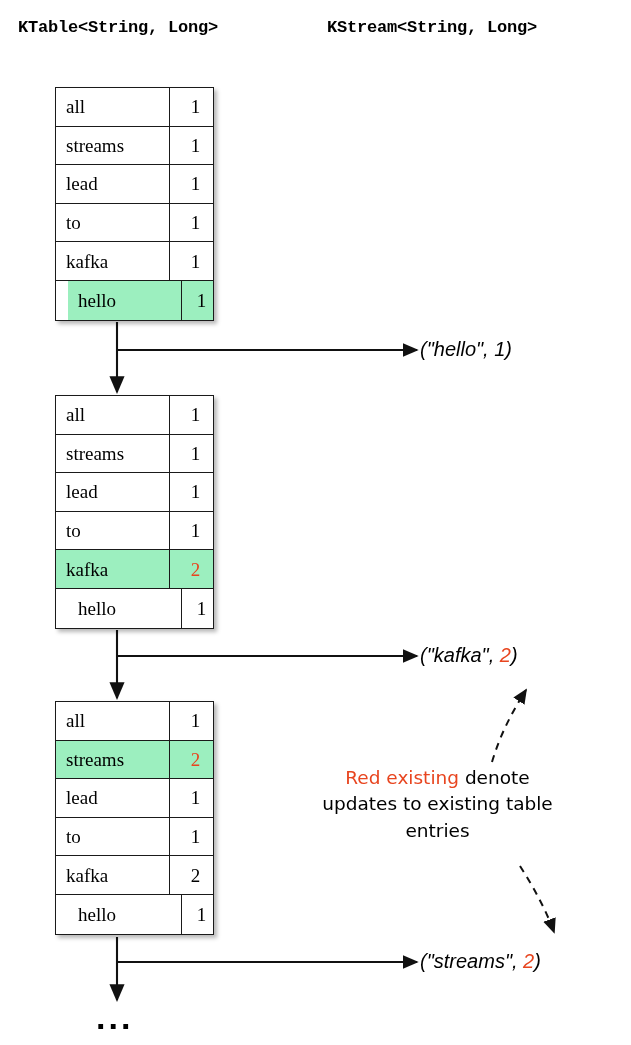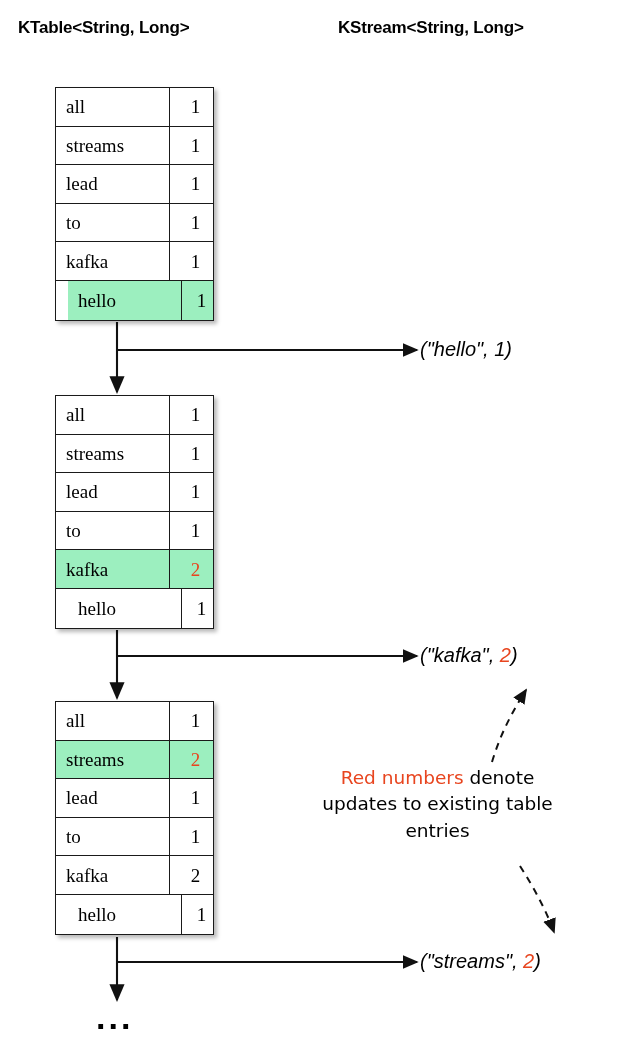--- a/index.html
+++ b/index.html
@@ -12,29 +12,29 @@
     width: 631px;
     height: 1045px;
     background: #ffffff;
     overflow: hidden;
     font-family: "Liberation Sans", sans-serif;
   }
 
   
   .col-heading {
     position: absolute;
-    font-family: Liberation Sans, sans-serif;
+    font-family: Liberation Mono, monospace;
     font-weight: bold;
     font-size: 17px;
     color: #000000;
     white-space: nowrap;
     letter-spacing: -0.2px;
   }
   #ktable-heading { left: 18px; top: 18px; }
-  #kstream-heading { left: 338px; top: 18px; }
+  #kstream-heading { left: 327px; top: 18px; }
 
   
   .ktable {
     position: absolute;
     left: 55px;
     width: 157px;
     border-collapse: collapse;
     background: #ffffff;
     box-shadow: 3px 3px 4px rgba(0,0,0,0.28);
     border: 1.6px solid #1a1a1a;
@@ -251,18 +251,18 @@
     <span>("hello", </span><span class="v-normal">1</span><span>)</span>
   </div>
   <div class="stream-label" id="stream-label-2">
     <span>("kafka", </span><span class="v-red">2</span><span>)</span>
   </div>
   <div class="stream-label" id="stream-label-3">
     <span>("streams", </span><span class="v-red">2</span><span>)</span>
   </div>
 
   <div id="annotation">
-    <span class="red-words">Red numbers</span><span> denote updates to existing table entries</span>
+    <span class="red-words">Red existing</span><span> denote updates to existing table entries</span>
   </div>
 
   <div id="ellipsis">...</div>
 
 </div>
 
 </body></html>

